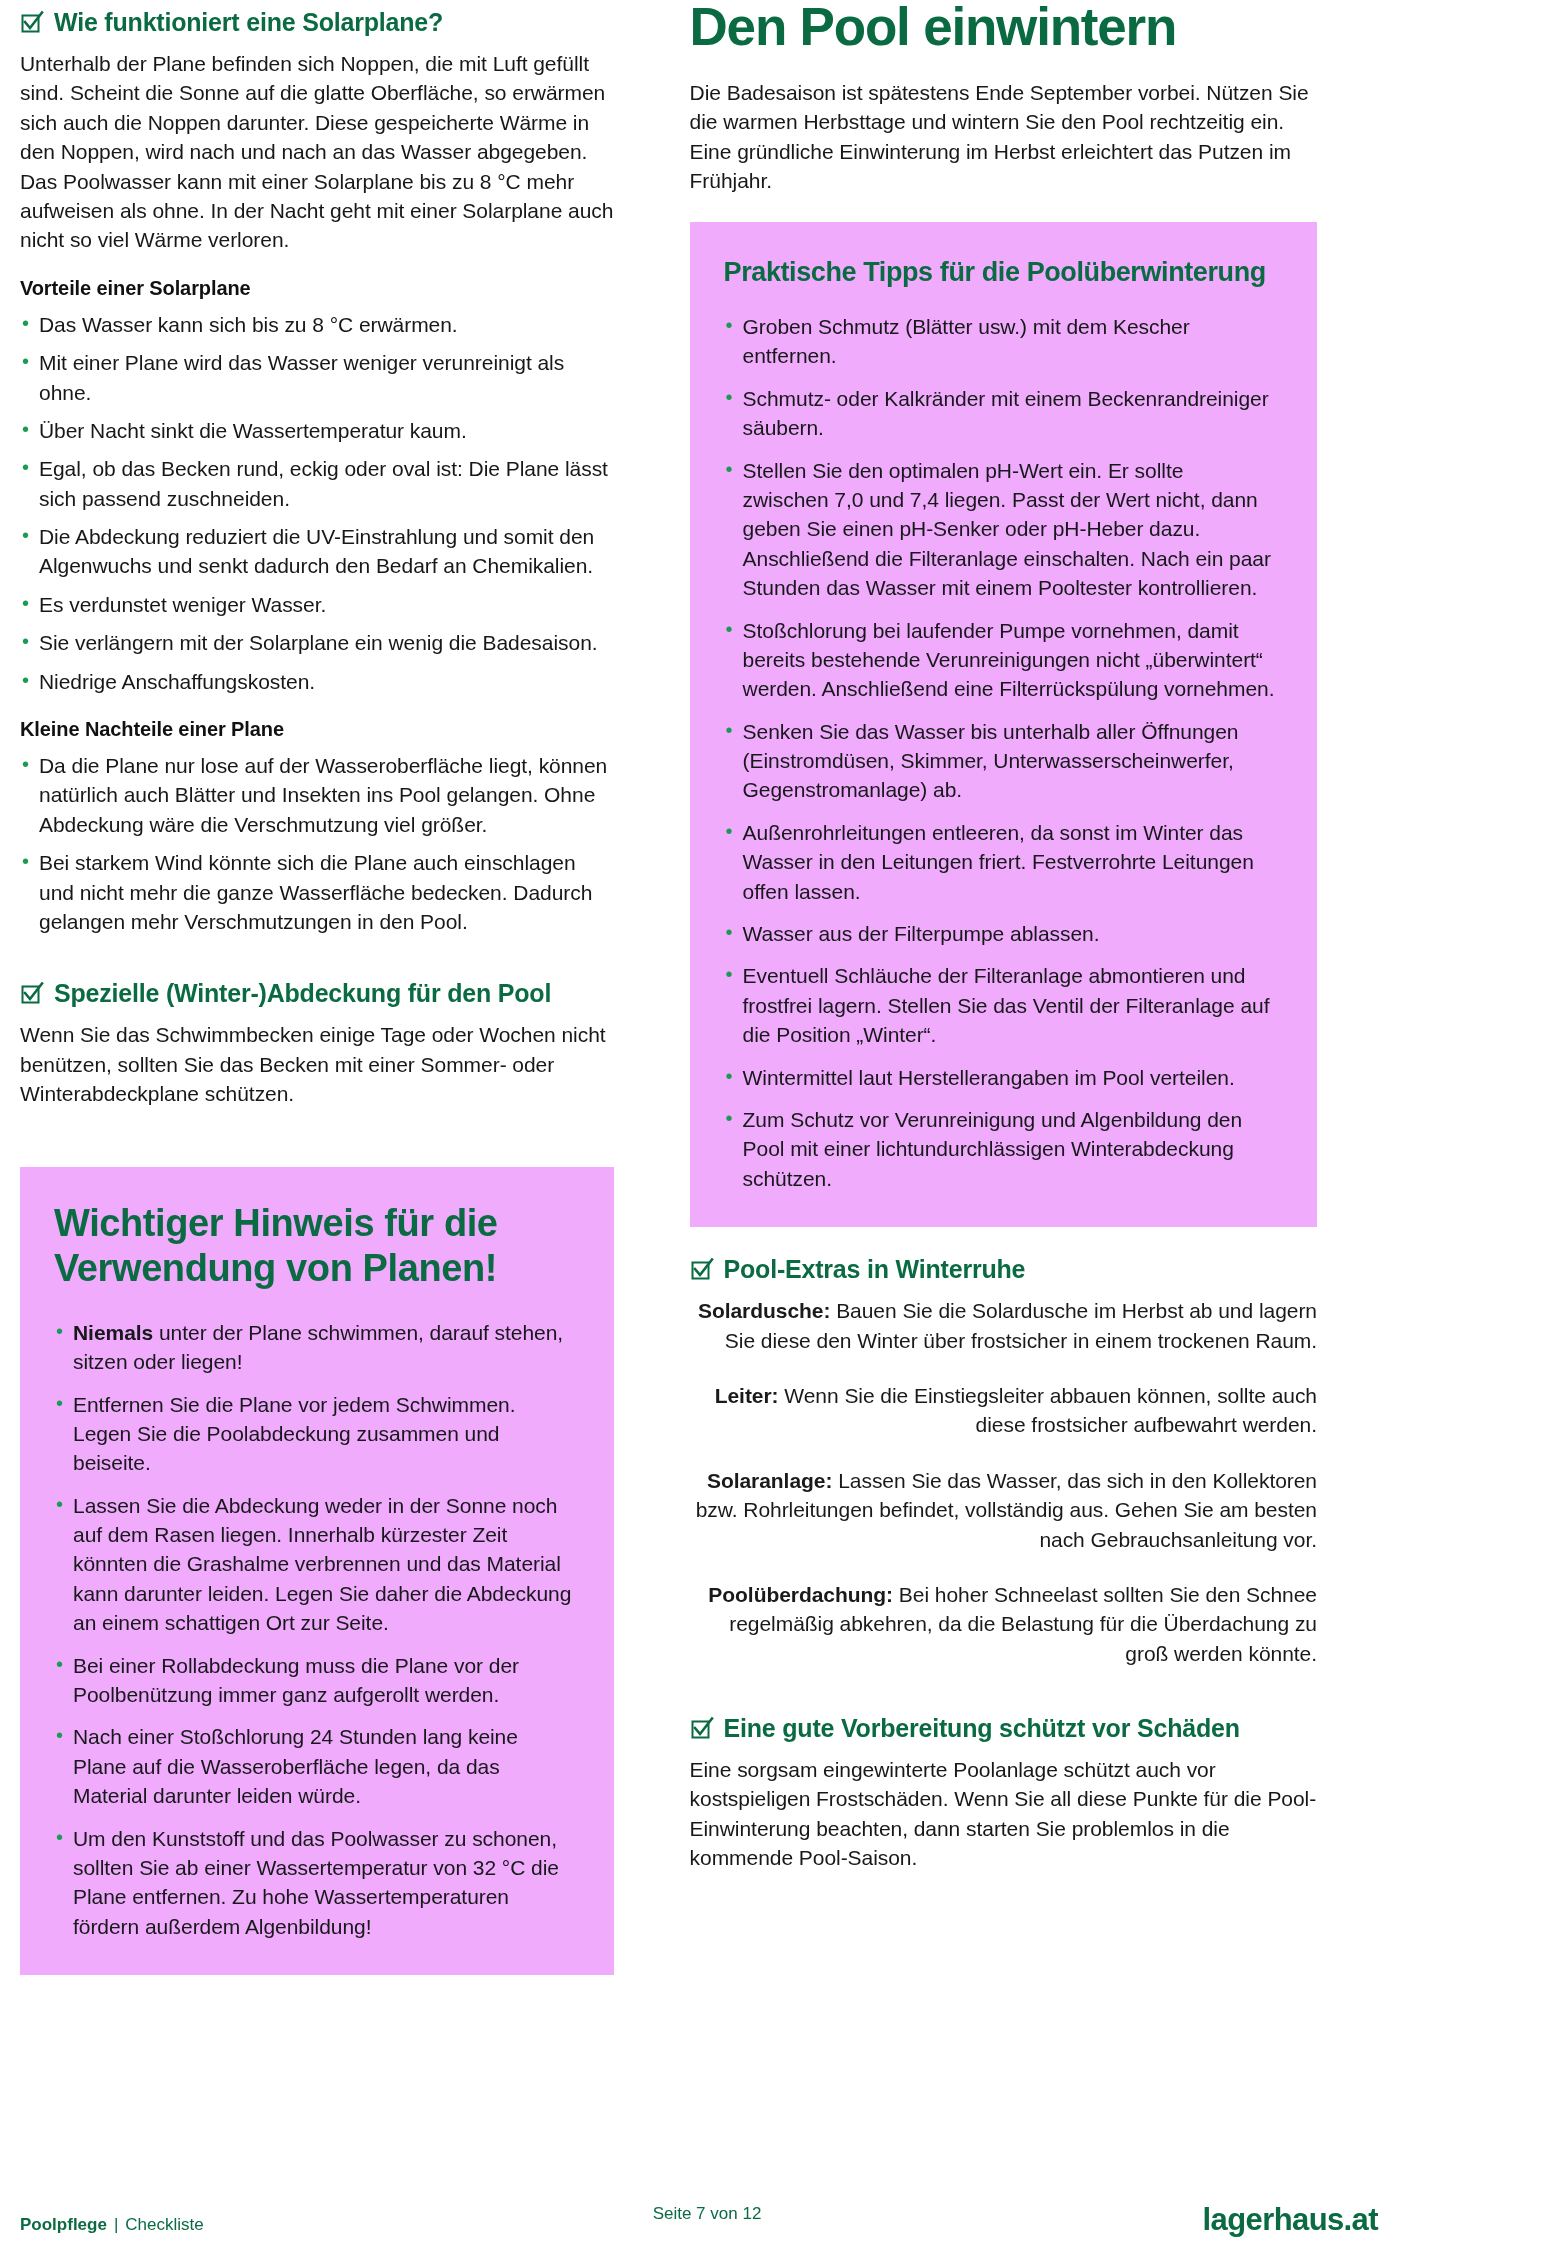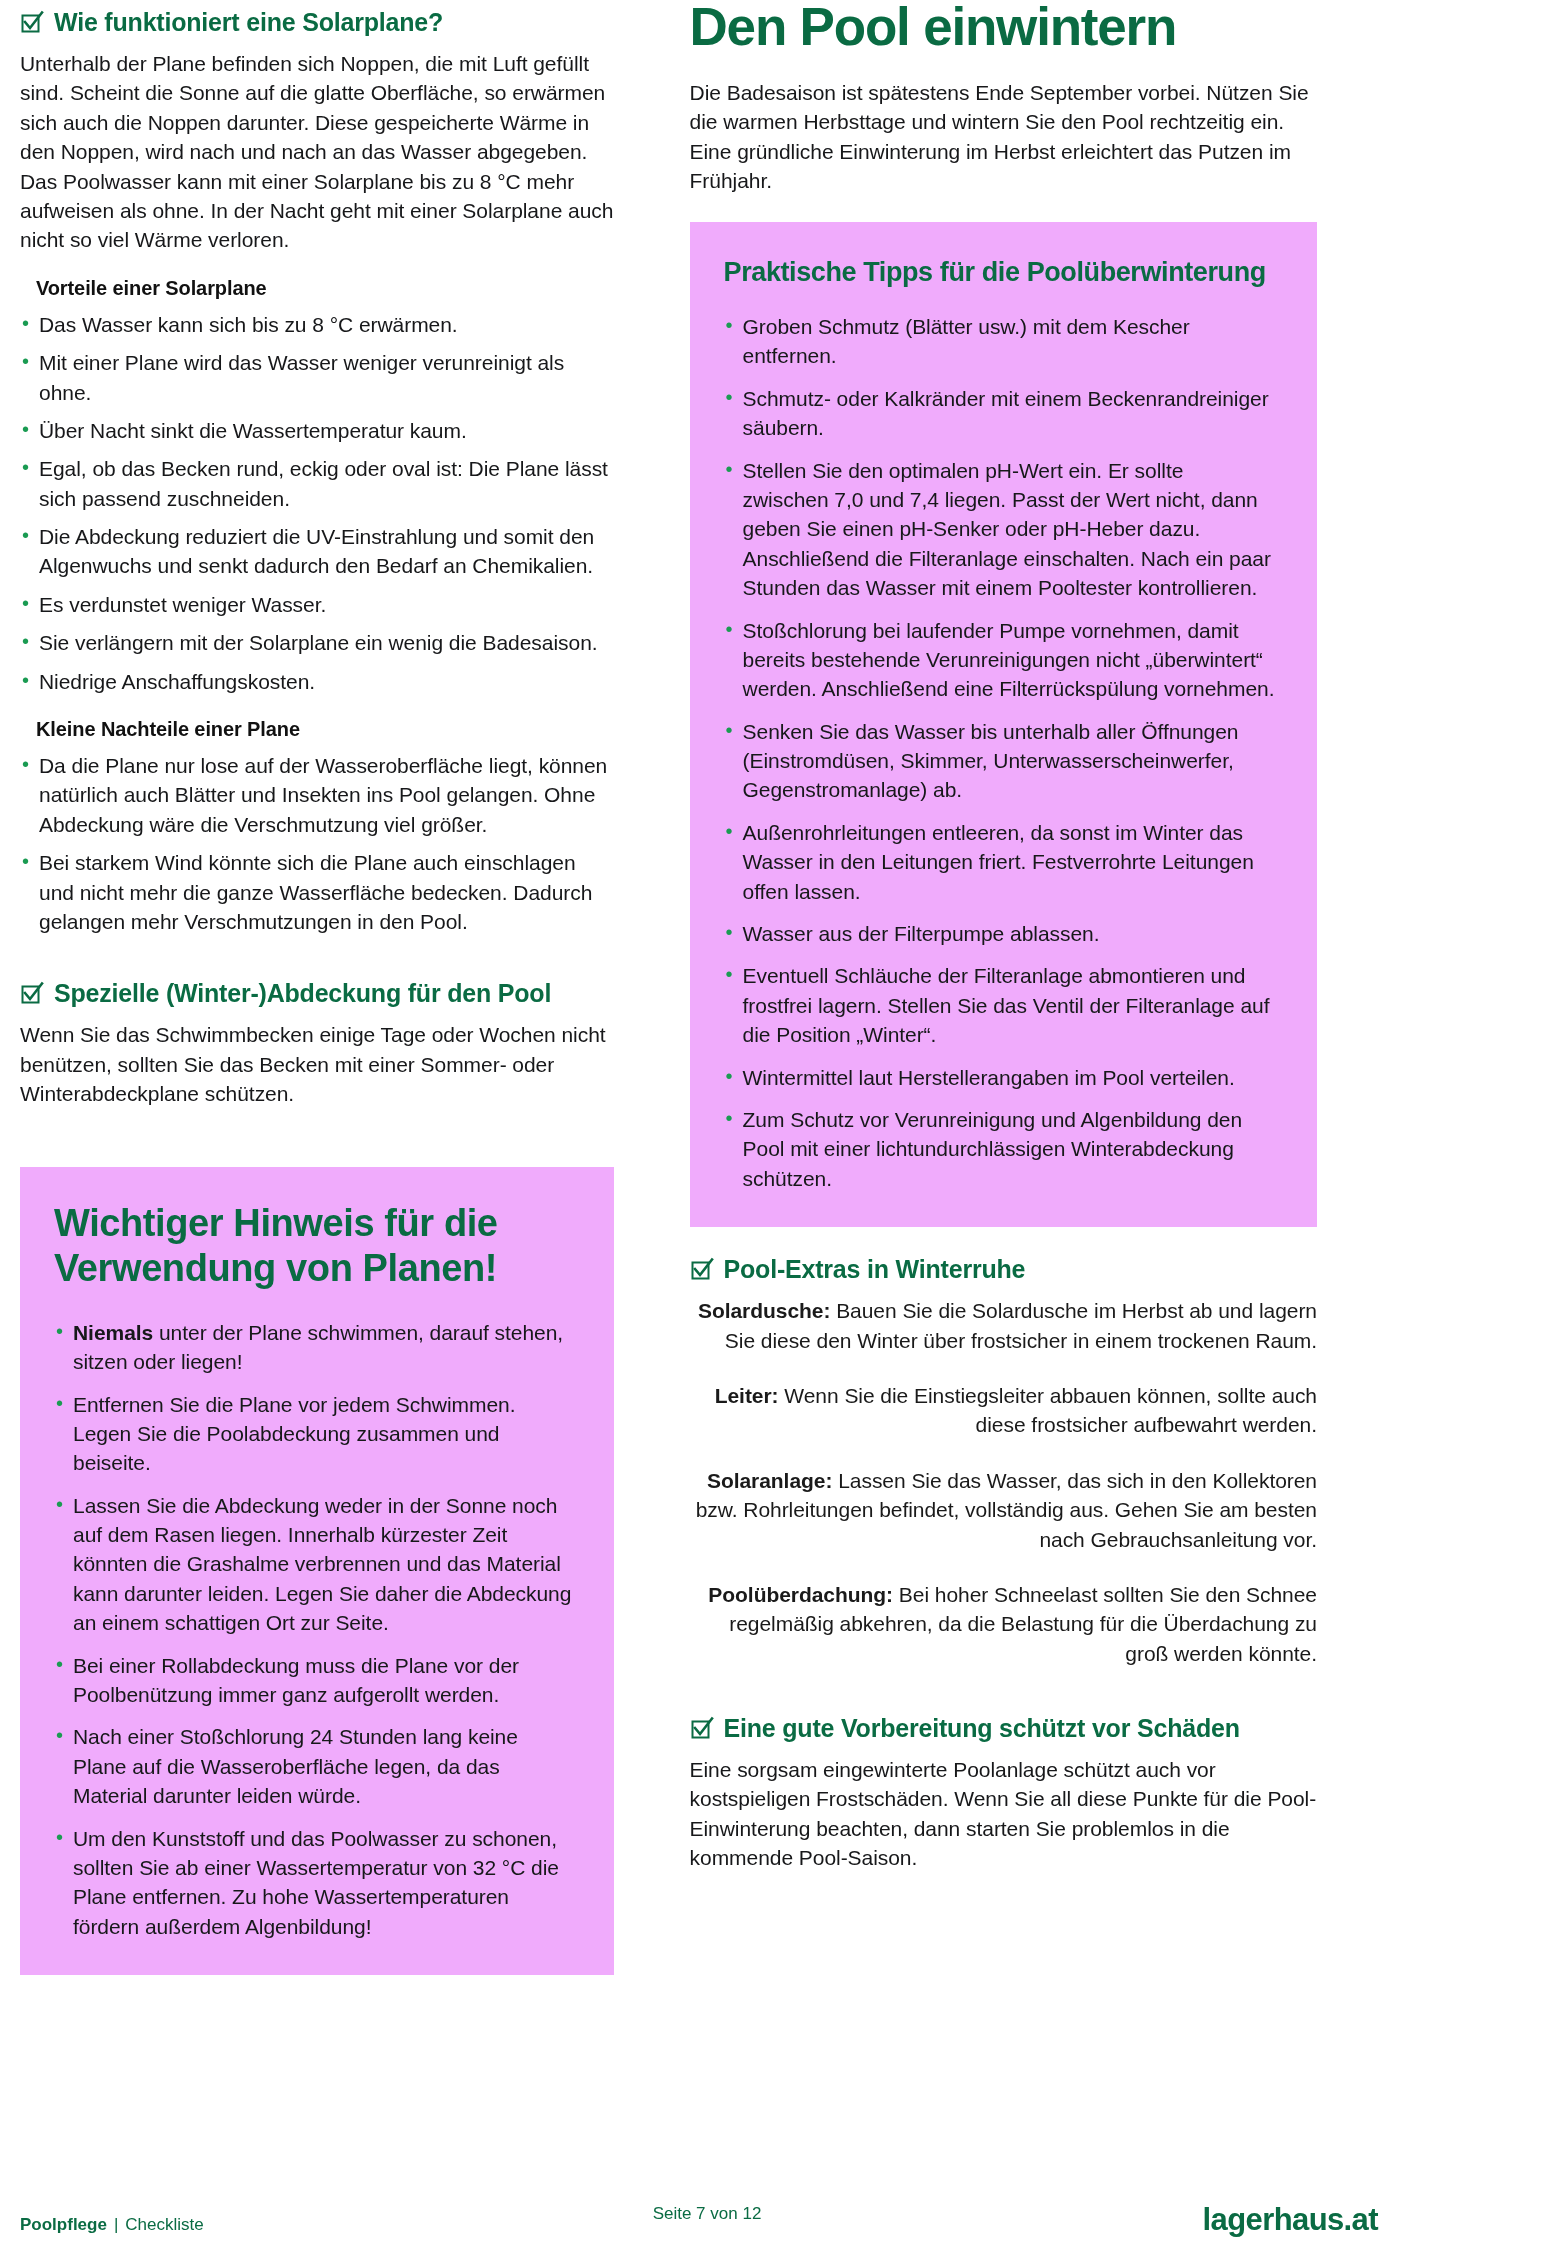--- a/index.html
+++ b/index.html
@@ -48,21 +48,21 @@
     font-size: 53px;
     line-height: 1.02;
     letter-spacing: -1.2px;
     margin: 0 0 24px 0;
   }
 
   .sub-head {
     font-weight: bold;
     font-size: 20px;
     color: #111;
-    margin: 22px 0 10px 16px;
+    margin: 22px 0 10px 0;
     letter-spacing: -0.1px;
   }
 
   p.body, .body {
     font-size: 21px;
     line-height: 1.40;
     color: #17181a;
     letter-spacing: -0.05px;
   }
   p.body { margin-bottom: 10px; }

